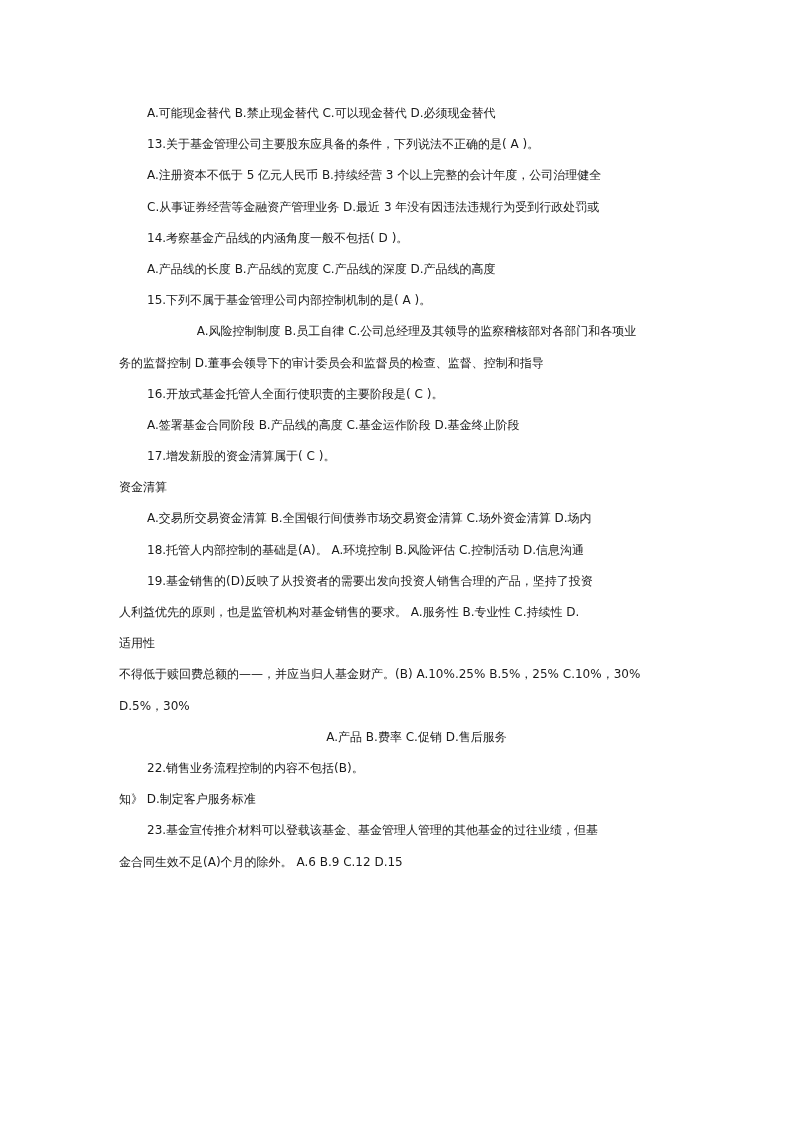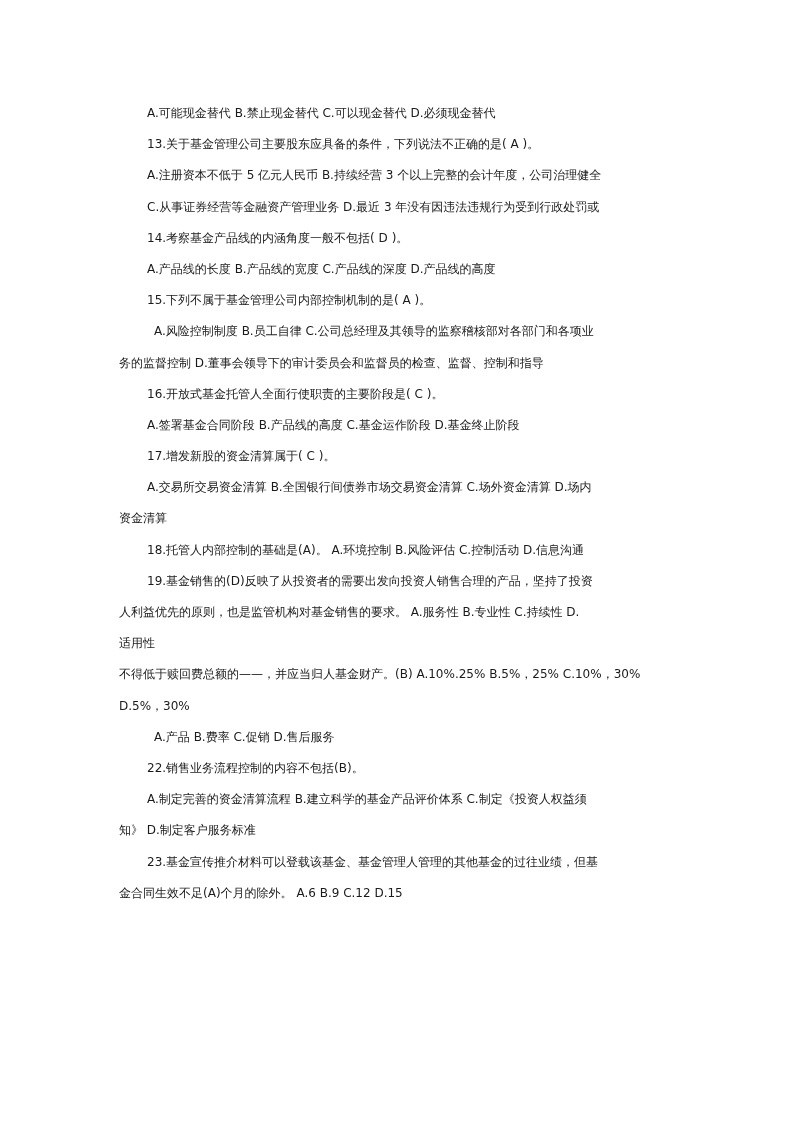--- a/index.html
+++ b/index.html
@@ -30,47 +30,46 @@
       font-size: 12px;
       color: #1a1a1a;
     }
     .line {
       height: 31.2px;
       line-height: 31.2px;
       white-space: nowrap;
       letter-spacing: 0px;
     }
     .indent { padding-left: 28px; }
-    .indent-more { padding-left: 35px; }
+    .indent-more { padding-left: 35px; text-align: center; }
   </style>
 </head>
 <body>
 
 <div class="page">
   <div class="content">
     <div class="line indent">A.可能现金替代 B.禁止现金替代 C.可以现金替代 D.必须现金替代</div>
     <div class="line indent">13.关于基金管理公司主要股东应具备的条件，下列说法不正确的是( A )。</div>
     <div class="line indent">A.注册资本不低于 5 亿元人民币 B.持续经营 3 个以上完整的会计年度，公司治理健全</div>
     <div class="line indent">C.从事证券经营等金融资产管理业务 D.最近 3 年没有因违法违规行为受到行政处罚或</div>
     <div class="line indent">14.考察基金产品线的内涵角度一般不包括( D )。</div>
     <div class="line indent">A.产品线的长度 B.产品线的宽度 C.产品线的深度 D.产品线的高度</div>
     <div class="line indent">15.下列不属于基金管理公司内部控制机制的是( A )。</div>
     <div class="line indent-more">A.风险控制制度 B.员工自律 C.公司总经理及其领导的监察稽核部对各部门和各项业</div>
     <div class="line">务的监督控制 D.董事会领导下的审计委员会和监督员的检查、监督、控制和指导</div>
     <div class="line indent">16.开放式基金托管人全面行使职责的主要阶段是( C )。</div>
     <div class="line indent">A.签署基金合同阶段 B.产品线的高度 C.基金运作阶段 D.基金终止阶段</div>
     <div class="line indent">17.增发新股的资金清算属于( C )。</div>
+    <div class="line">资金清算</div>
     <div class="line indent">A.交易所交易资金清算 B.全国银行间债券市场交易资金清算 C.场外资金清算 D.场内</div>
-    <div class="line">资金清算</div>
     <div class="line indent">18.托管人内部控制的基础是(A)。 A.环境控制 B.风险评估 C.控制活动 D.信息沟通</div>
     <div class="line indent">19.基金销售的(D)反映了从投资者的需要出发向投资人销售合理的产品，坚持了投资</div>
     <div class="line">人利益优先的原则，也是监管机构对基金销售的要求。 A.服务性 B.专业性 C.持续性 D.</div>
     <div class="line">适用性</div>
     <div class="line">不得低于赎回费总额的——，并应当归人基金财产。(B) A.10%.25% B.5%，25% C.10%，30%</div>
     <div class="line">D.5%，30%</div>
     <div class="line indent-more">A.产品 B.费率 C.促销 D.售后服务</div>
     <div class="line indent">22.销售业务流程控制的内容不包括(B)。</div>
-    <div class="line indent">A.制定完善的资金清算流程 B.建立科学的基金产品评价体系 C.制定《投资人权益须</div>
     <div class="line">知》 D.制定客户服务标准</div>
     <div class="line indent">23.基金宣传推介材料可以登载该基金、基金管理人管理的其他基金的过往业绩，但基</div>
     <div class="line">金合同生效不足(A)个月的除外。 A.6 B.9 C.12 D.15</div>
   </div>
 </div>
 
 </body></html>

